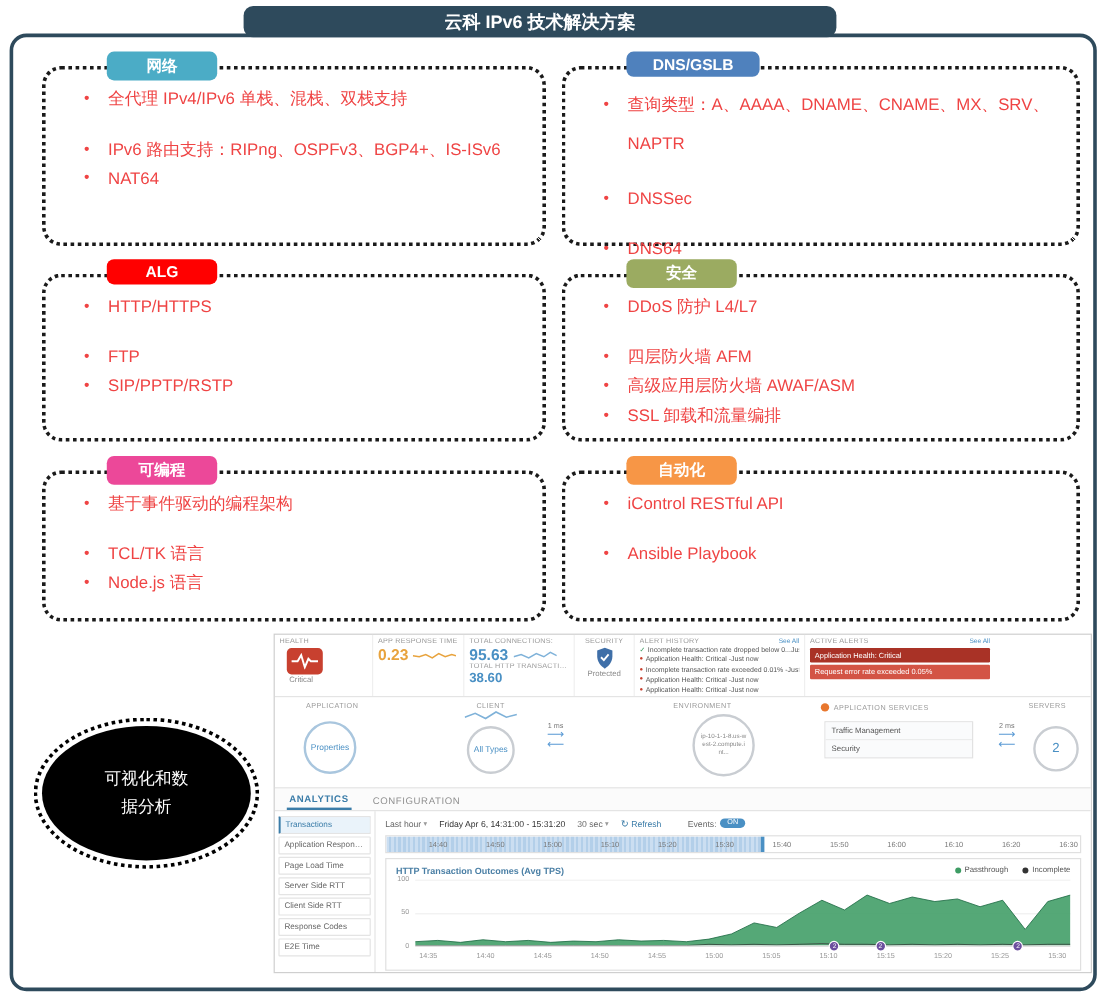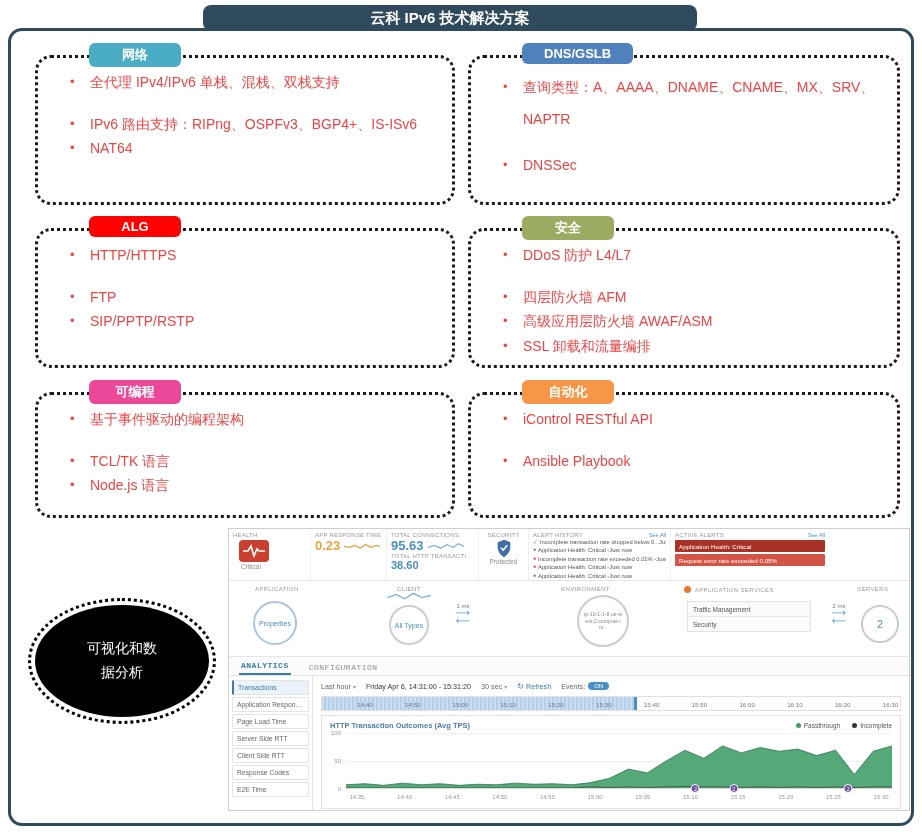--- a/index.html
+++ b/index.html
@@ -86,39 +86,39 @@
   .a2 { left: 590px; top: 22px; width: 40px; }
   .ms { font-size: 6px; color: #777; }
   .arr { font-size: 10px; line-height: 8px; }
   .svc-panel { position: absolute; left: 458px; top: 20px; width: 124px; border: 1px solid #E2E2E2; background: #fff; }
   .svc-row { font-size: 6.5px; color: #555; padding: 3.5px 5px; background: #FAFBFC;
     border-bottom: 1px solid #E8E8E8; cursor: pointer; }
   .svc-row:last-child { border-bottom: none; }
   .servers-node { left: 632px; top: 24px; width: 38px; height: 38px; border: 2px solid #C9CDD2; font-size: 11px; }
 
   .dash-tabs { height: 19px; display: flex; gap: 16px; padding: 0 10px; background: #FBFBFB;
-    border-bottom: 1px solid #E4E4E4; align-items: flex-end; font-family: Liberation Mono, monospace; }
+    border-bottom: 1px solid #E4E4E4; align-items: flex-end; }
   .dtab { font-size: 8px; color: #909090; letter-spacing: .5px; padding: 3px 2px; cursor: pointer; }
   .dtab.active { color: #3A7CA8; border-bottom: 2px solid #3A7CA8; font-weight: bold; }
 
   .dash-body { display: flex; height: 136px; }
   .side { width: 84px; border-right: 1px solid #E4E4E4; padding: 4px 3px; flex: none; }
   .side-item { font-size: 6.8px; color: #666; border: 1px solid #E4E4E4; padding: 3px 4px;
     margin-bottom: 2px; border-radius: 1px; background: #fff; white-space: nowrap;
     overflow: hidden; text-overflow: ellipsis; cursor: pointer; }
   .side-item.active { color: #3A7CA8; background: #EAF3FA; border-left: 2px solid #3A7CA8; }
 
   .main { flex: 1; padding: 3px 8px 0; position: relative; overflow: hidden; }
   .tbar { display: flex; align-items: center; gap: 10px; font-size: 7.2px; color: #666; height: 14px; }
   .tsel { display: flex; align-items: center; gap: 2px; cursor: pointer; }
   .chev { font-size: 6px; color: #999; }
   .tdate { color: #333; }
   .trefresh { color: #3A7CA8; display: flex; gap: 2px; align-items: center; cursor: pointer; }
   .ricon { font-size: 8px; }
-  .tev { display: flex; align-items: flex-start; }
+  .tev { display: flex; align-items: flex-start; margin-left: 12px; }
   .on-pill { background: #4A90C4; color: #fff; font-size: 6px; padding: 1px 6px;
     border-radius: 6px; margin-left: 3px; cursor: pointer; }
 
   .timeline { position: relative; height: 15px; border: 1px solid #E0E0E0; margin: 3px 0 4px;
     background: #fff; overflow: hidden; cursor: pointer; }
   .tl-sel { position: absolute; left: 0; top: 0; bottom: 0;
     background: repeating-linear-gradient(90deg, #CBDEF1 0 2px, #B3CFE9 2px 4px); }
   .tl-handle { position: absolute; top: 0; bottom: 0; width: 3px; background: #4A90C4; }
   .tl-tick { position: absolute; top: 3.5px; transform: translateX(-50%); font-size: 6.2px; color: #777; z-index: 2; }
 
@@ -160,20 +160,21 @@
     </ul>
   </div>
 
   <div class="fbox b2">
     <div class="tab" style="background: rgb(79, 129, 189);">
       <span>DNS/GSLB</span>
     </div>
     <ul>
       <li class="tall">查询类型：A、AAAA、DNAME、CNAME、MX、SRV、NAPTR</li>
       <li class="sp">DNSSec</li>
+      <li class="sp">DNS64</li>
     </ul>
   </div>
 
   <div class="fbox b3">
     <div class="tab" style="background: rgb(255, 0, 0);">
       <span>ALG</span>
     </div>
     <ul>
       <li>HTTP/HTTPS</li>
       <li class="sp">FTP</li>

